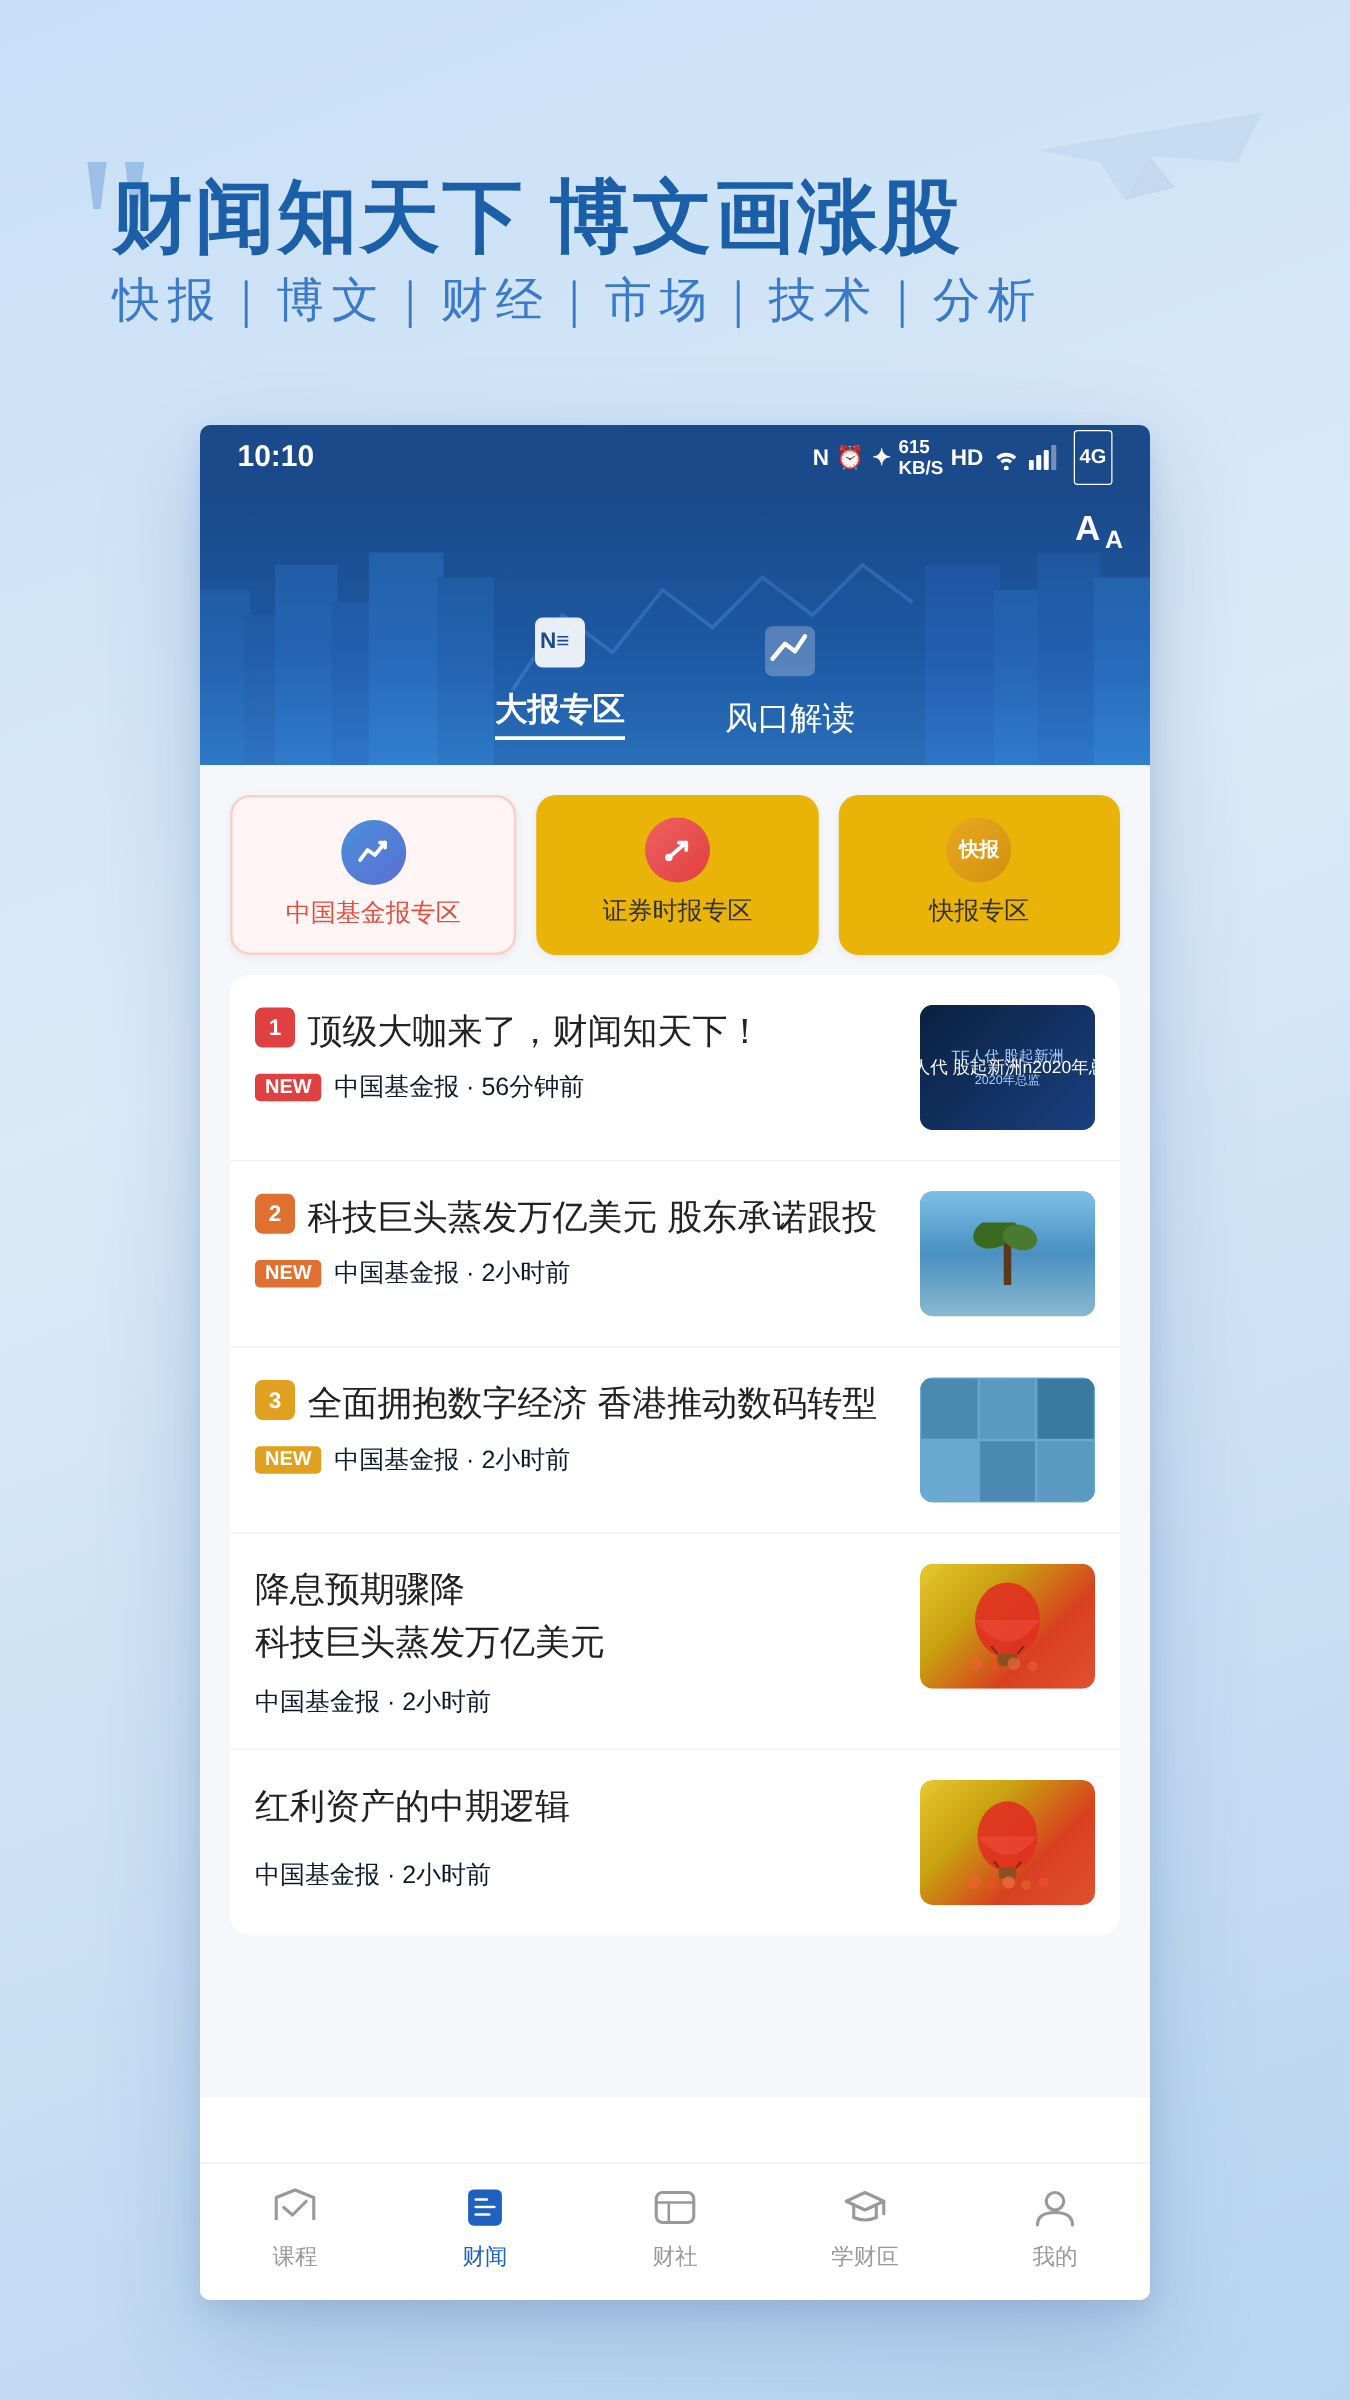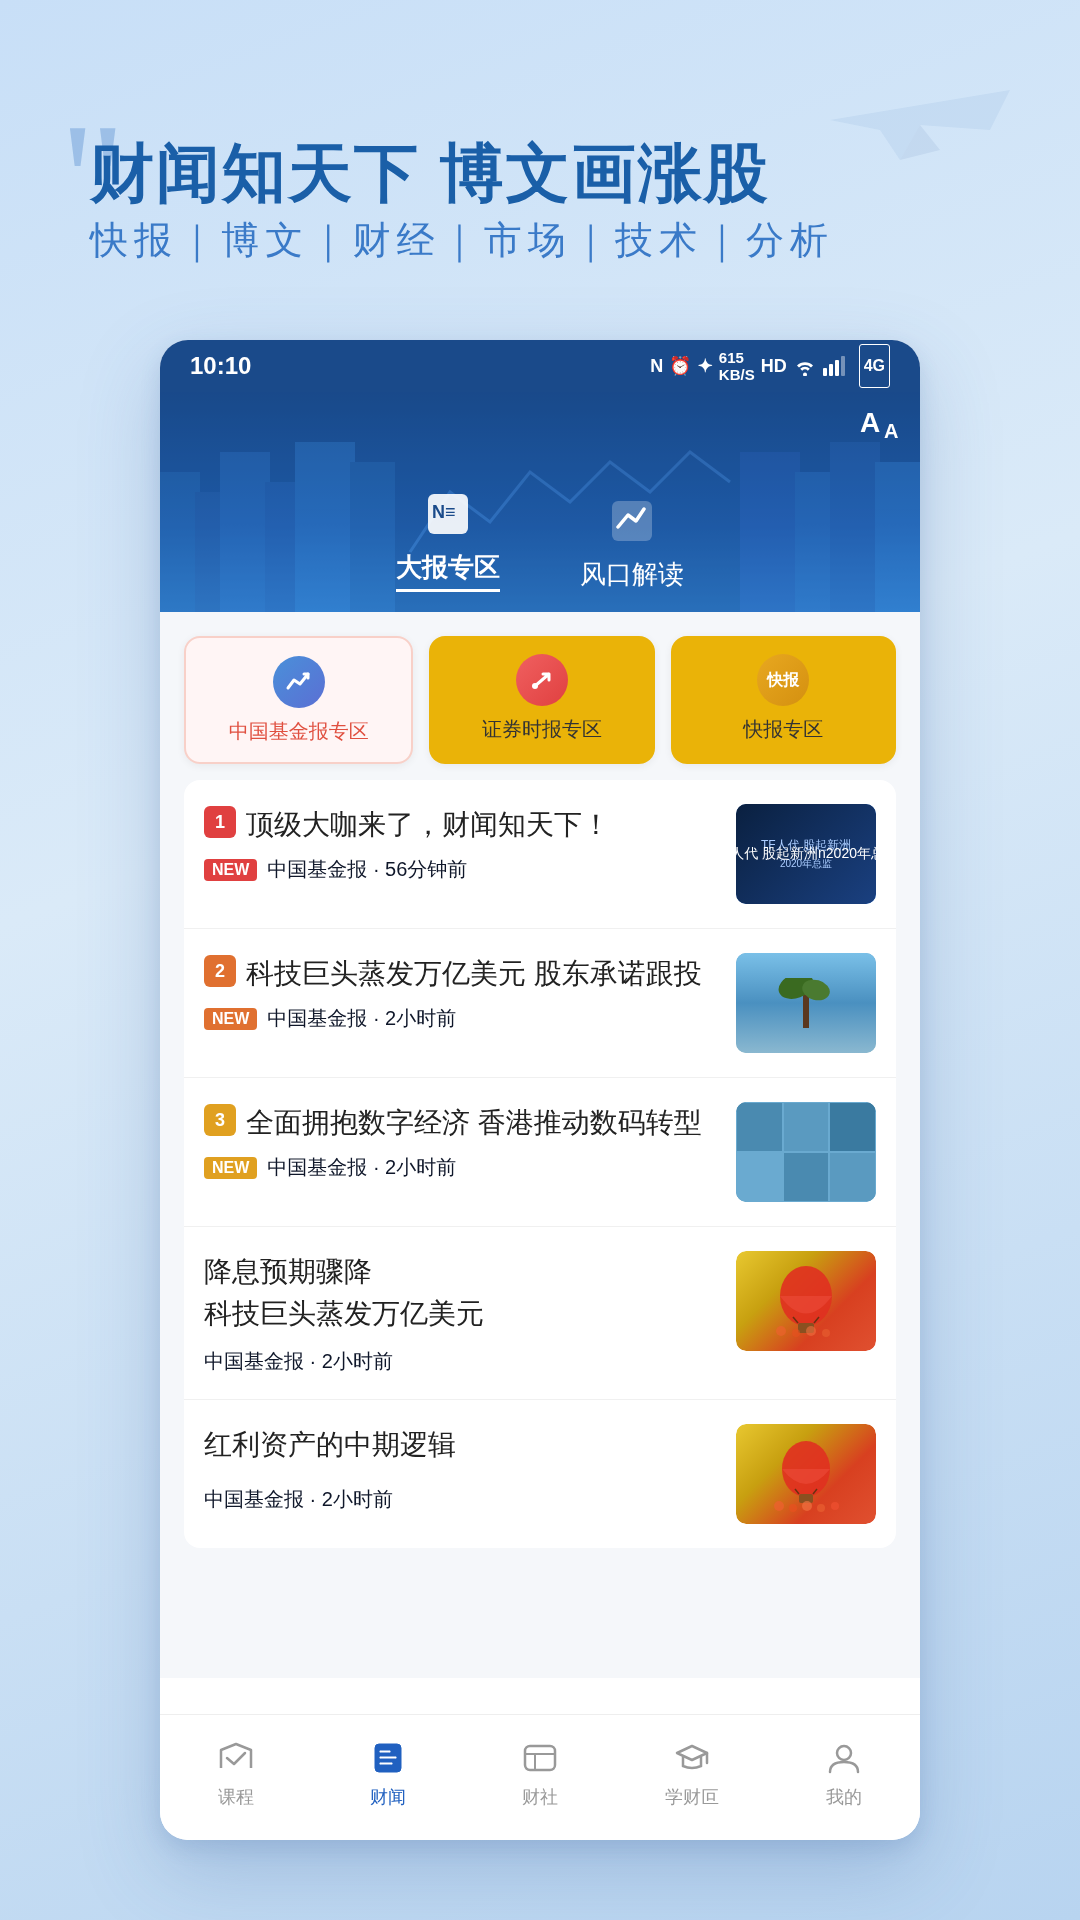--- a/index.html
+++ b/index.html
@@ -56,21 +56,21 @@
 
     
     .phone-container {
       position: absolute;
       top: 340px;
       left: 50%;
       transform: translateX(-50%);
       width: 760px;
       height: 1500px;
       background: #fff;
-      border-radius: 28px;
+      border-radius: 8px;
       box-shadow: 0 30px 80px rgba(60, 100, 160, 0.25), 0 8px 20px rgba(60,100,160,0.15);
       overflow: hidden;
     }
 
     
     .status-bar {
       background: #1a4a8a;
       height: 52px;
       display: flex;
       align-items: center;
@@ -323,21 +323,21 @@
       border-right: 3px solid #5a4030;
       border-top: 3px solid #5a4030;
     }
 
     
     .bottom-nav {
       position: absolute;
       bottom: 0;
       left: 0;
       right: 0;
-      height: 126px;
+      height: 110px;
       background: #fff;
       border-top: 1px solid #eee;
       display: flex;
       align-items: center;
       justify-content: center;
       padding: 10px 0 20px;
     }
 
     .nav-item {
       display: flex;

